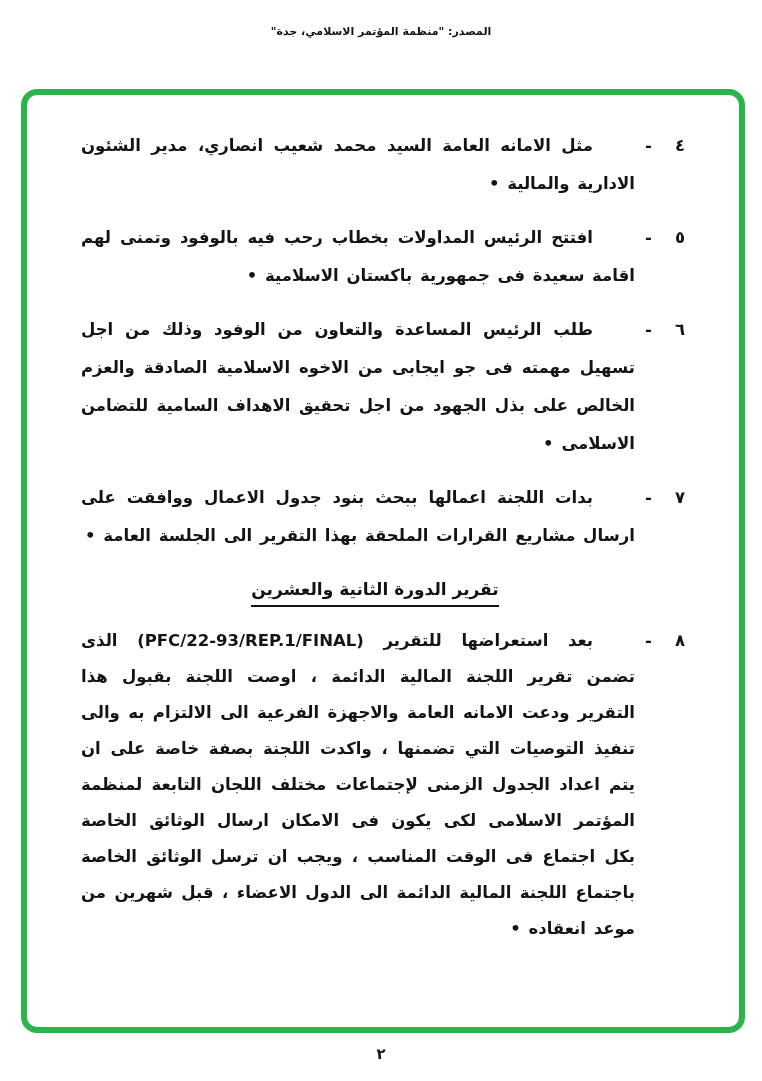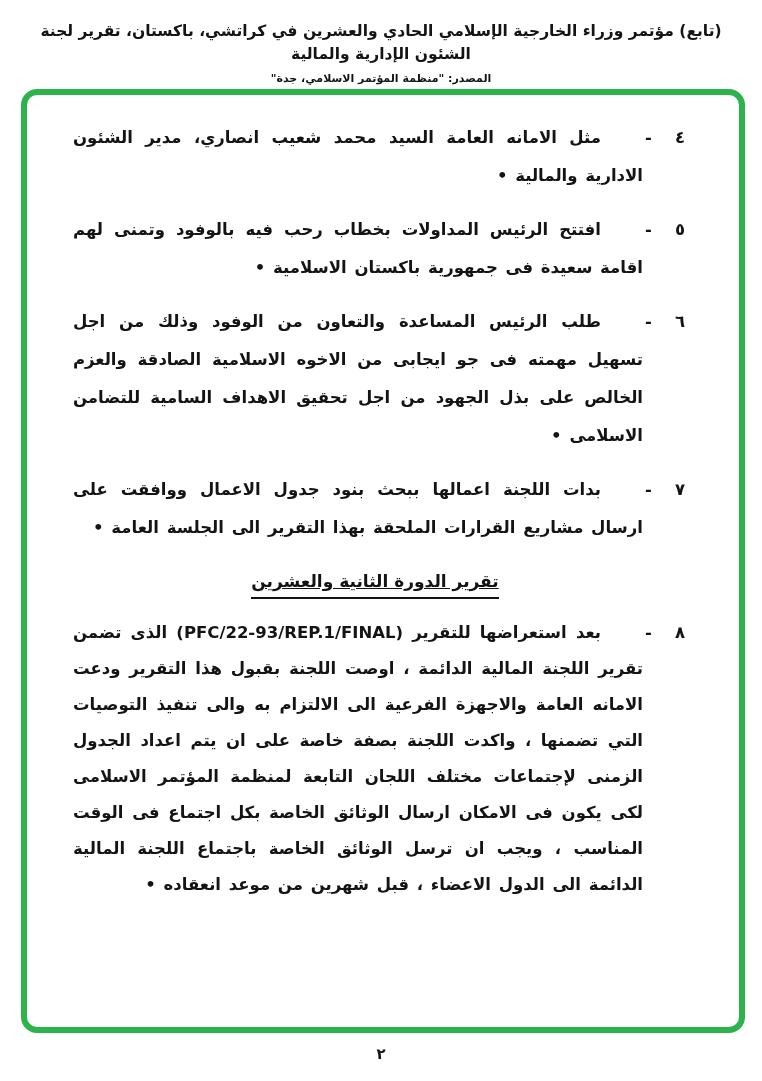--- a/index.html
+++ b/index.html
@@ -64,61 +64,59 @@
     top: 0;
     right: -8px;
     width: 40px;
     display: flex;
     justify-content: space-between;
     direction: rtl;             
     font-size: 16.5px;
     font-weight: 700;
   }
   .item-text {
-    margin: 0;
+    margin: 8px;
     text-align: justify;
     text-indent: 42px;          
     word-spacing: 2px;
   }
   .item-8 { line-height: 36px; margin-bottom: 0; }
 
   
   .section-heading {
     text-align: center;
     margin: 4px 0 14px 0;
     line-height: 38px;
   }
   .section-heading .sh-line {
     display: inline-block;
     font-size: 17px;
     font-weight: 700;
     border-bottom: 2.5px solid #141414;
     padding-bottom: 2px;
     line-height: 1.5;
-    text-decoration: underline;
   }
 
   
   .page-number {
     position: absolute;
     bottom: 18px;
     left: 0;
     right: 0;
     text-align: center;
     font-size: 15px;
     font-weight: 700;
   }
 </style>
 </head>
 <body>
 
 <div class="page">
 
   <div class="doc-header">
-    <div class="h-line1">(تابع) مؤتمر وزراء الخارجية الإسلامي الحادي والعشرين في كراتشي، باكستان، تقرير لجنة الشئون الإدارية والمالية</div>
     <div class="h-line2">المصدر: "منظمة المؤتمر الاسلامي، جدة"</div>
   </div>
 
   <div class="content-box">
 
     <div class="item">
       <span class="item-marker">
         <span>٤</span>
         <span>-</span>
       </span>

